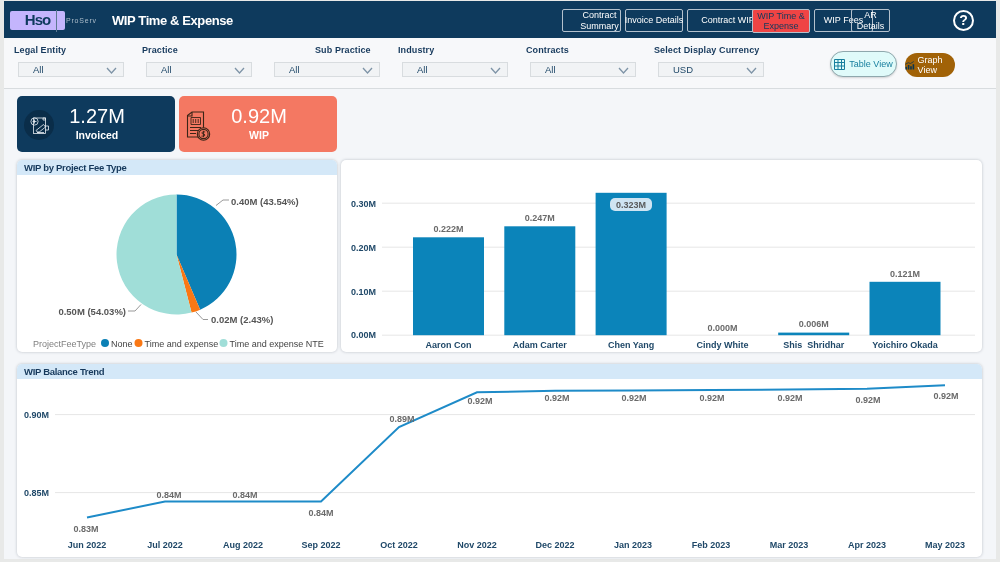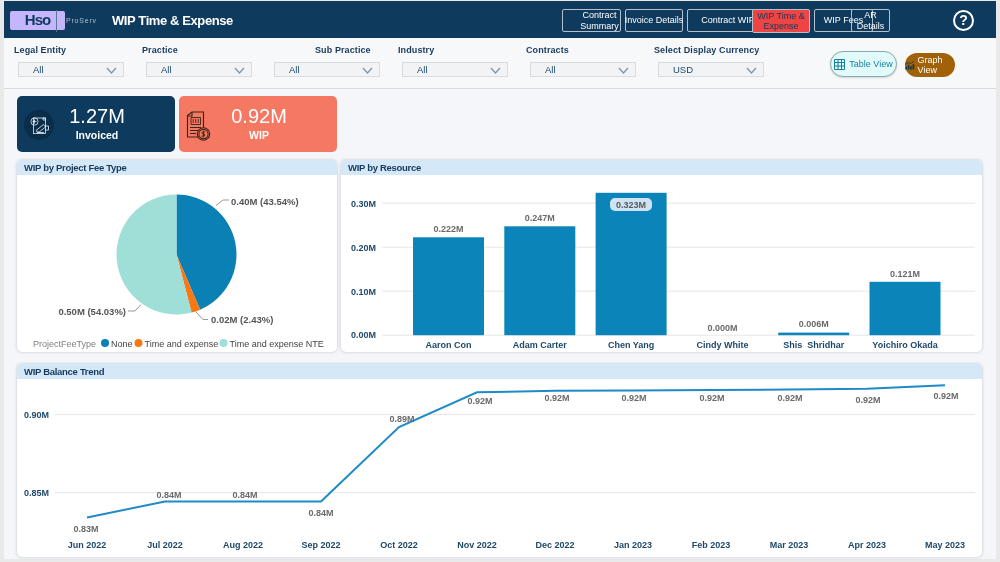--- a/index.html
+++ b/index.html
@@ -140,21 +140,20 @@
         <circle cx="121.5" cy="183" r="4" fill="#fa7814"></circle>
         <text x="127.5" y="186.5" fill="#444">Time and expense</text>
         <circle cx="206.5" cy="183" r="4" fill="#a0ded8"></circle>
         <text x="212.5" y="186.5" fill="#444">Time and expense NTE</text>
       </g>
     </g>
   </svg>
 </div>
 
 <div class="panel" style="left:341px; top:160px; width:641px; height:192px;">
-  <div class="phead">WIP by Resource</div>
   <svg width="641" height="178" viewBox="0 15 641 178" style="position:absolute; top:15px; left:0;">
     <g stroke="#e6e6e6" stroke-width="1">
       <line x1="41" y1="175.2" x2="634" y2="175.2"></line>
       <line x1="41" y1="131.2" x2="634" y2="131.2"></line>
       <line x1="41" y1="87.2" x2="634" y2="87.2"></line>
       <line x1="41" y1="43.2" x2="634" y2="43.2"></line>
     </g>
     <g font-size="9" font-weight="bold" fill="#1f4868" text-anchor="end">
       <text x="35" y="178.2">0.00M</text>
       <text x="35" y="134.7">0.10M</text>

